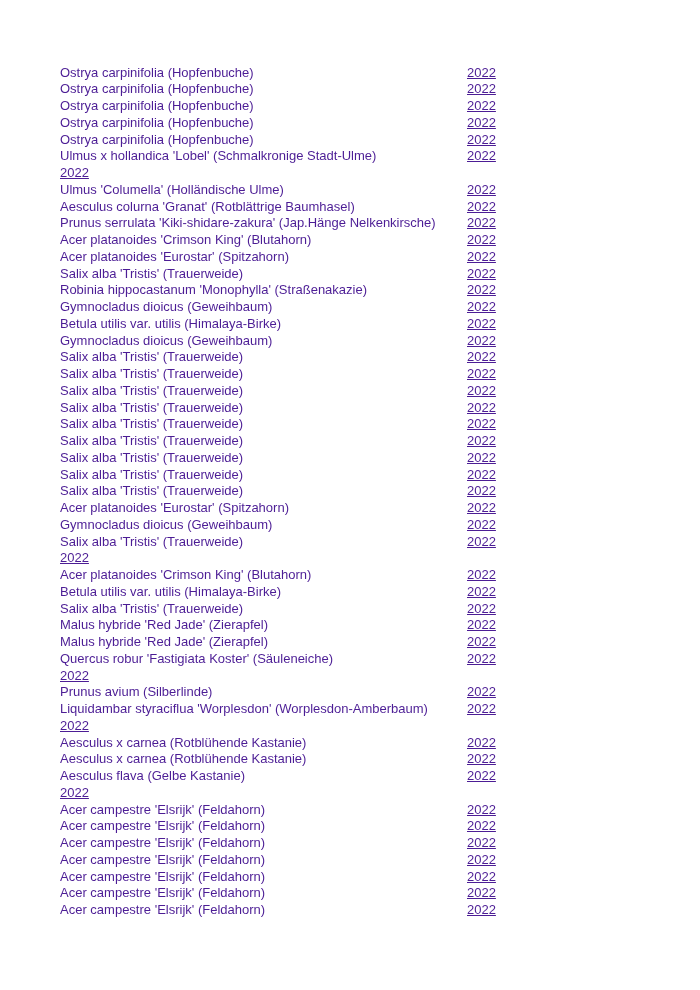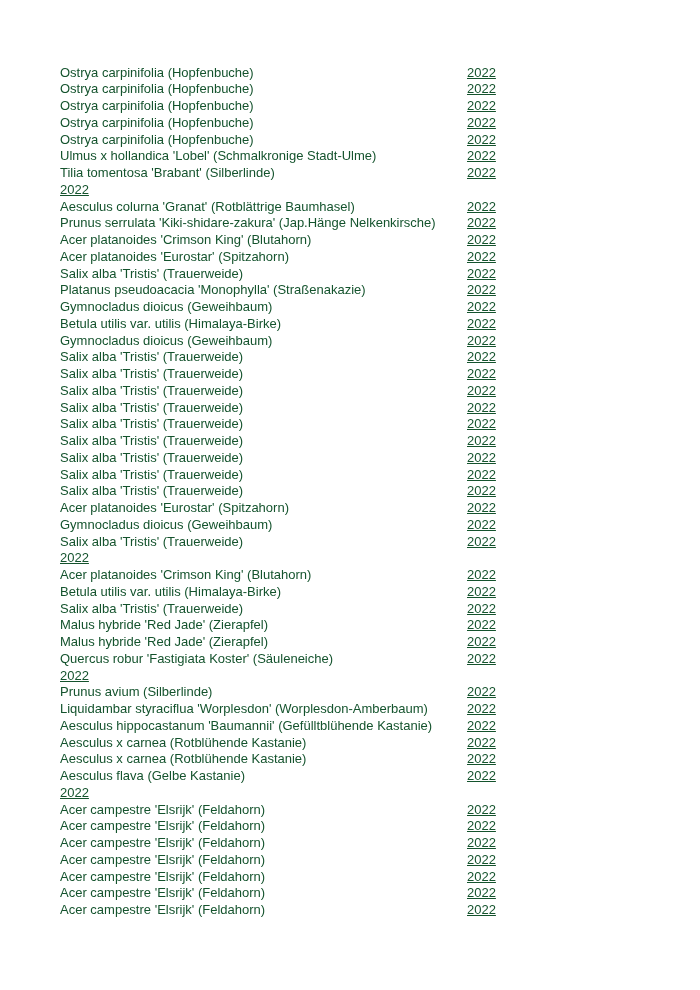--- a/index.html
+++ b/index.html
@@ -23,21 +23,21 @@
     position: absolute;
     top: 64.5px;
     left: 60px;
     right: 0;
   }
   .row {
     display: flex;
     align-items: baseline;
     font-size: 13px;
     line-height: 16.75px;
-    color: #14532d;
+    color: #4c1d95;
     white-space: nowrap;
   }
   .cell-name {
     flex: 0 0 407px;
     width: 407px;
     overflow: visible;
   }
   .cell-year {
     flex: 0 0 auto;
     text-decoration: underline;
@@ -72,25 +72,25 @@
     <span class="cell-name">Ostrya carpinifolia (Hopfenbuche)</span>
     <span class="cell-year">2022</span>
   </div>
 
   <div class="row">
     <span class="cell-name">Ulmus x hollandica 'Lobel' (Schmalkronige Stadt-Ulme)</span>
     <span class="cell-year">2022</span>
   </div>
 
   <div class="row">
-    <span class="cell-name">Tilia tomentosa 'Brabant' (Silberlinde)</span>
-    <span class="cell-year">2022</span>
-  </div>
-
-  <div class="row">
+    <span class="cell-year">2022</span>
+  </div>
+
+  <div class="row">
+    <span class="cell-name">Ulmus 'Columella' (Holländische Ulme)</span>
     <span class="cell-year">2022</span>
   </div>
 
   <div class="row">
     <span class="cell-name">Aesculus colurna 'Granat' (Rotblättrige Baumhasel)</span>
     <span class="cell-year">2022</span>
   </div>
 
   <div class="row">
     <span class="cell-name">Prunus serrulata 'Kiki-shidare-zakura' (Jap.Hänge Nelkenkirsche)</span>
@@ -106,21 +106,21 @@
     <span class="cell-name">Acer platanoides 'Eurostar' (Spitzahorn)</span>
     <span class="cell-year">2022</span>
   </div>
 
   <div class="row">
     <span class="cell-name">Salix alba 'Tristis' (Trauerweide)</span>
     <span class="cell-year">2022</span>
   </div>
 
   <div class="row">
-    <span class="cell-name">Platanus pseudoacacia 'Monophylla' (Straßenakazie)</span>
+    <span class="cell-name">Robinia hippocastanum 'Monophylla' (Straßenakazie)</span>
     <span class="cell-year">2022</span>
   </div>
 
   <div class="row">
     <span class="cell-name">Gymnocladus dioicus (Geweihbaum)</span>
     <span class="cell-year">2022</span>
   </div>
 
   <div class="row">
     <span class="cell-name">Betula utilis var. utilis (Himalaya-Birke)</span>
@@ -234,21 +234,20 @@
     <span class="cell-name">Prunus avium (Silberlinde)</span>
     <span class="cell-year">2022</span>
   </div>
 
   <div class="row">
     <span class="cell-name">Liquidambar styraciflua 'Worplesdon' (Worplesdon-Amberbaum)</span>
     <span class="cell-year">2022</span>
   </div>
 
   <div class="row">
-    <span class="cell-name">Aesculus hippocastanum 'Baumannii' (Gefülltblühende Kastanie)</span>
     <span class="cell-year">2022</span>
   </div>
 
   <div class="row">
     <span class="cell-name">Aesculus x carnea (Rotblühende Kastanie)</span>
     <span class="cell-year">2022</span>
   </div>
 
   <div class="row">
     <span class="cell-name">Aesculus x carnea (Rotblühende Kastanie)</span>

